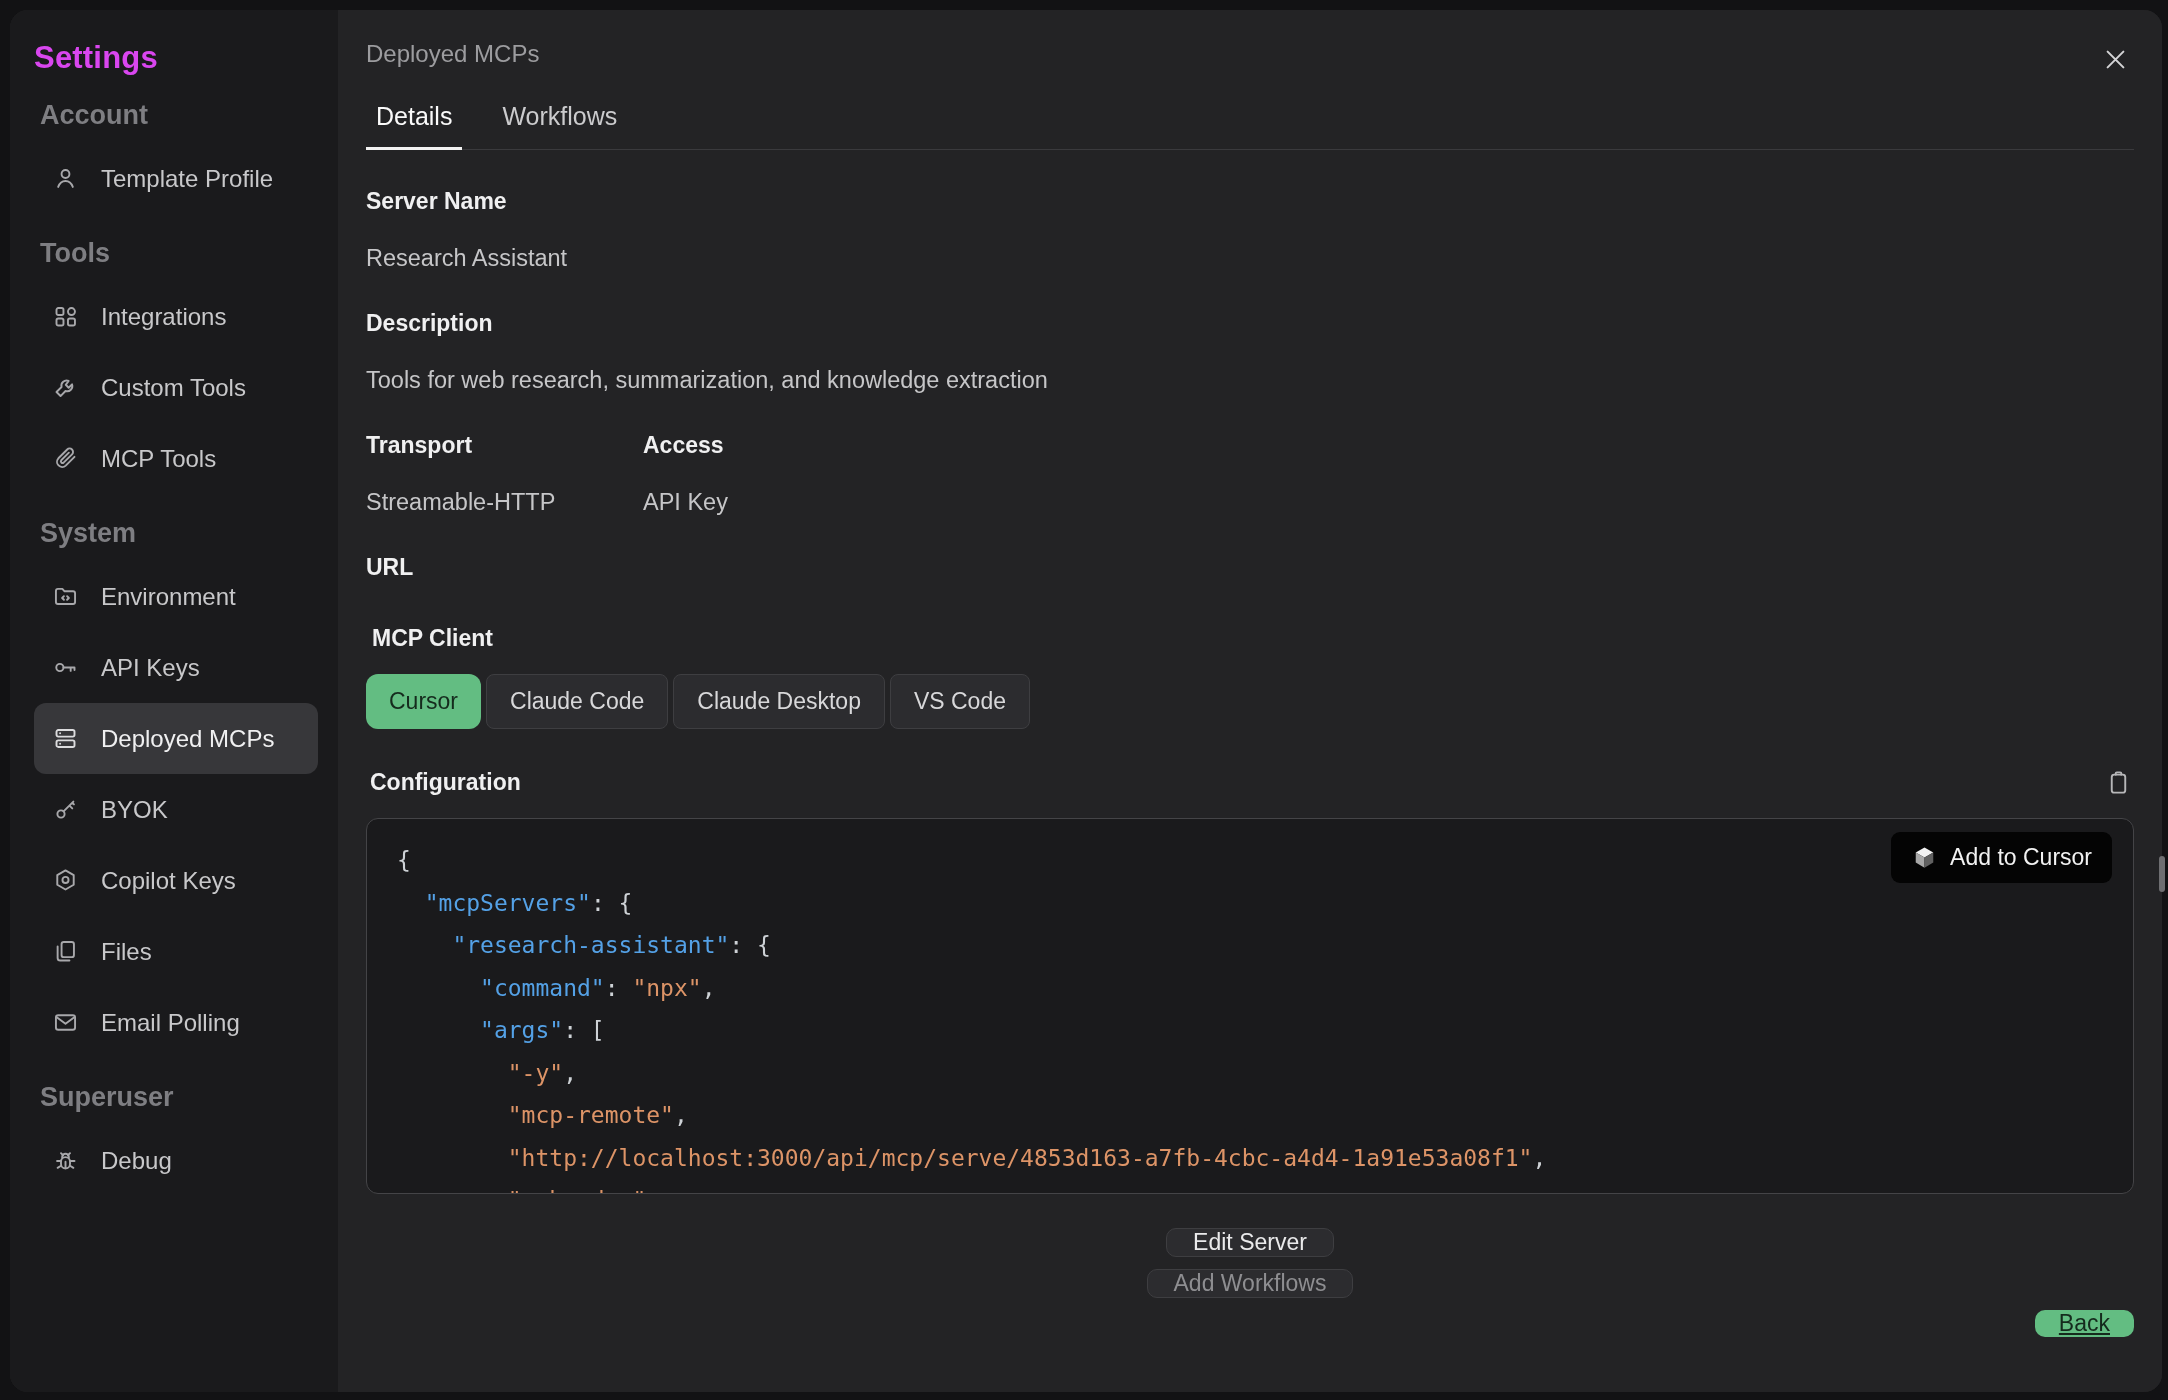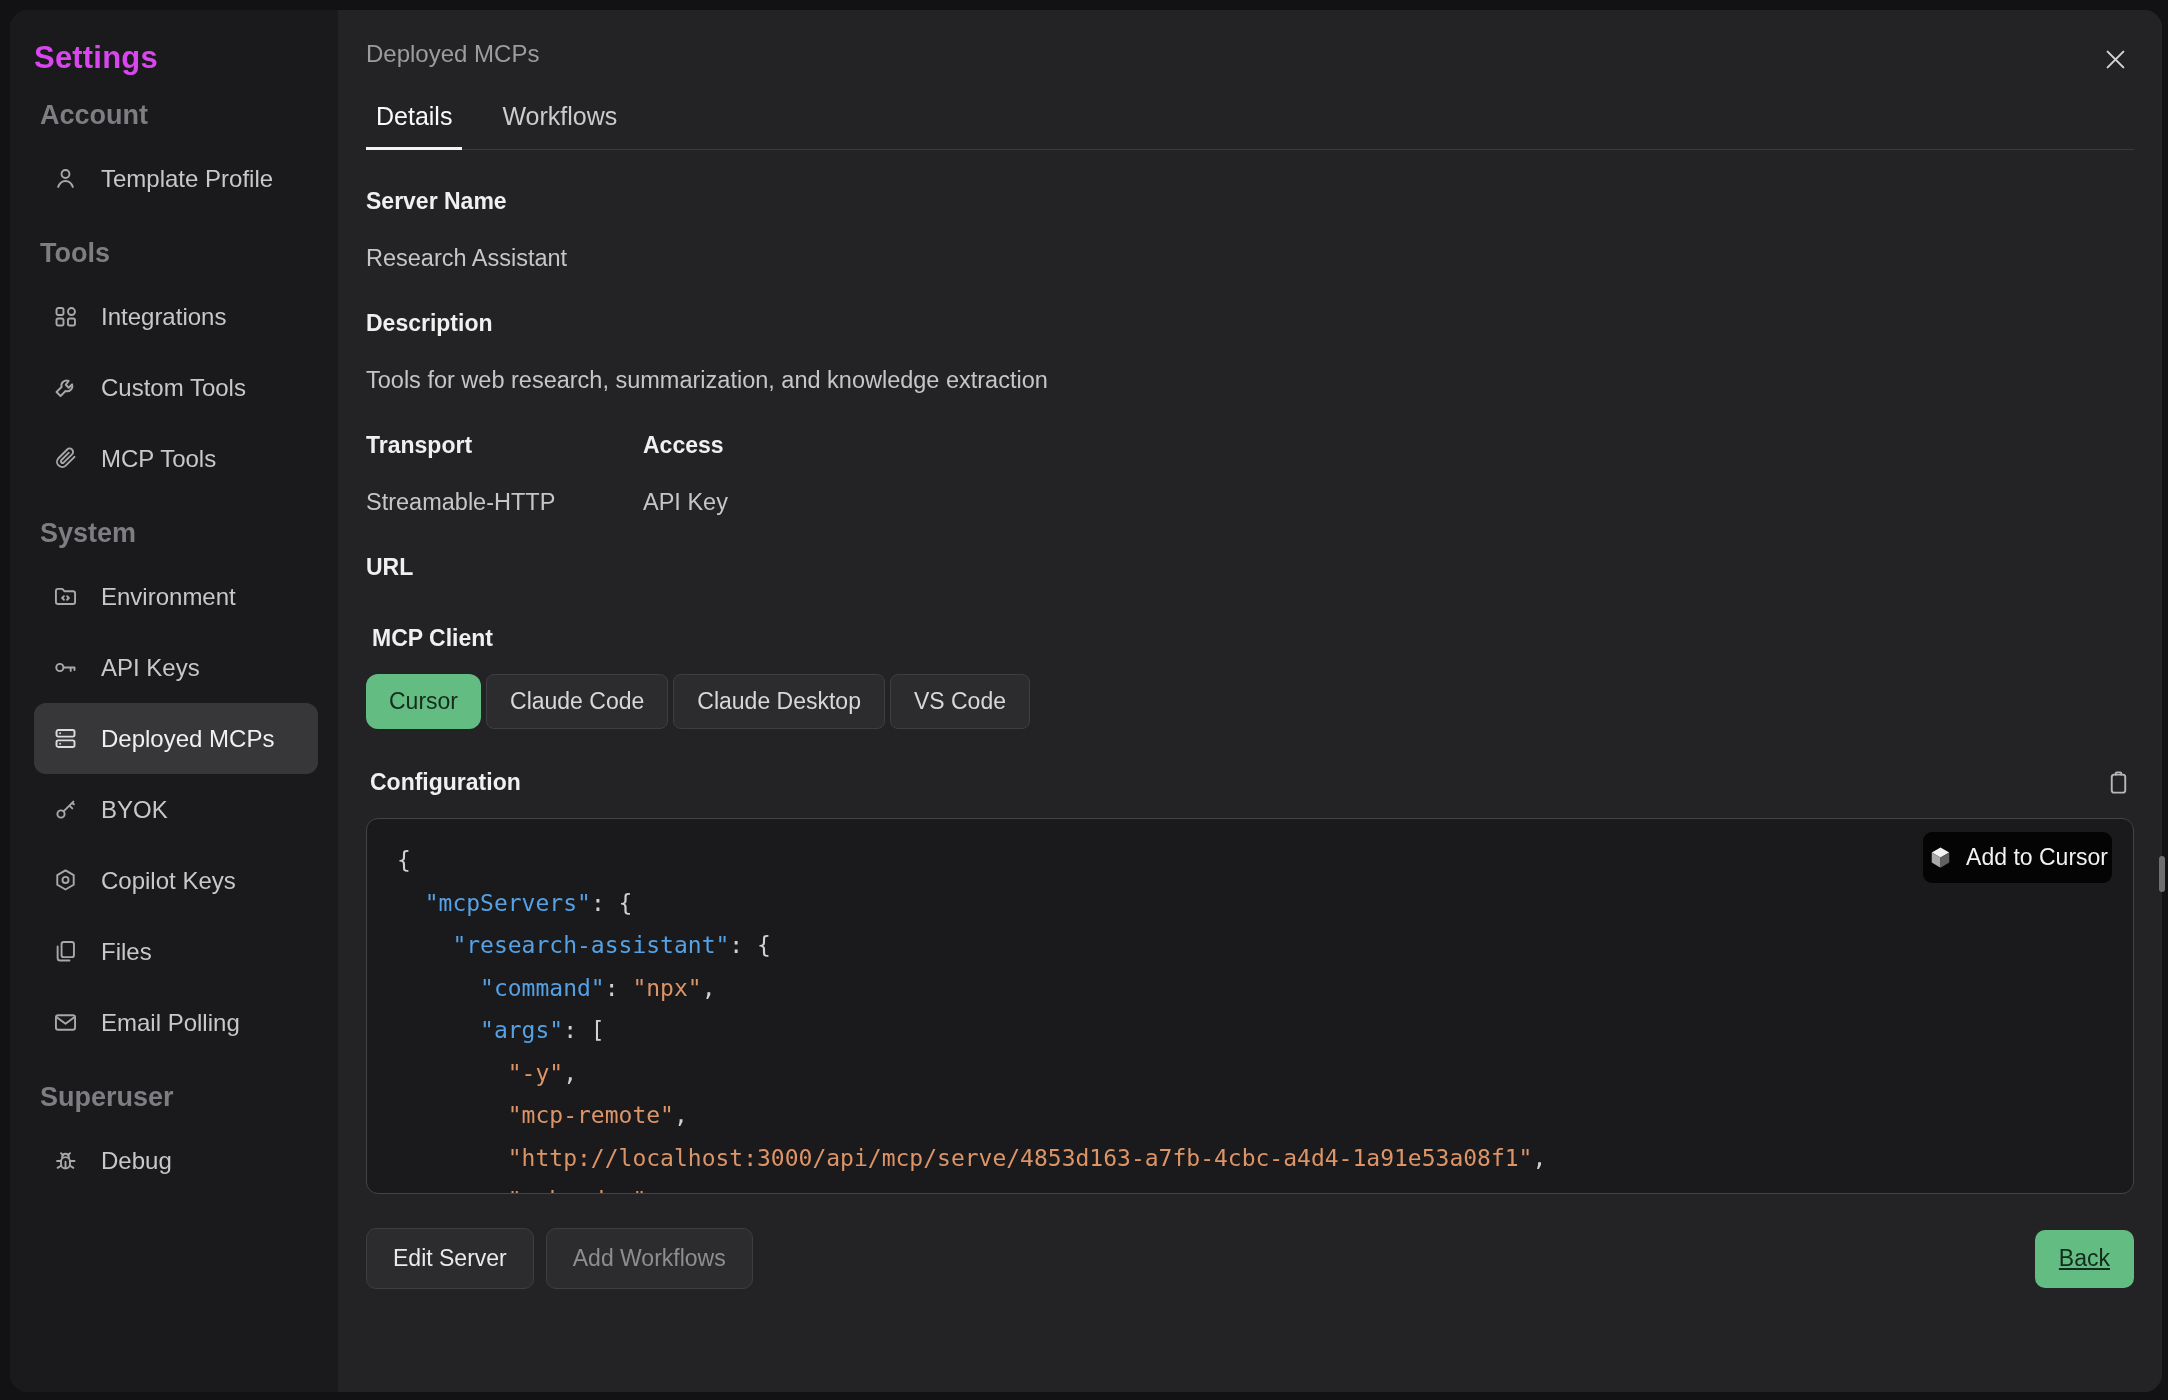--- a/index.html
+++ b/index.html
@@ -99,26 +99,26 @@
   }
   .code-line{
     font-family:"DejaVu Sans Mono","Liberation Mono",monospace;
     font-size:23px;line-height:42.5px;white-space:pre;color:var(--code-pun);
   }
   .code-line span[data-tokc="key"]{color:var(--code-key);}
   .code-line span[data-tokc="str"]{color:var(--code-str);}
   .code-line span[data-tokc="pun"]{color:var(--code-pun);}
   .add-cursor-btn{
     position:absolute;top:13px;right:21px;height:51px;
-    display:flex;align-items:center;gap:12px;padding:0 4px;
+    display:flex;align-items:center;gap:12px;padding:0 20px;
     background:#040404;border:none;border-radius:9px;color:#f2f2f2;
     font-size:23px;cursor:pointer;font-family:inherit;
   }
   .add-cursor-btn svg{width:27px;height:27px;}
-  .footer{display:flex;align-items:center;gap:12px;margin-top:34px;height:61px;}
+  .footer{display:flex;align-items:center;gap:12px;margin-top:34px;height:61px;flex-direction:column;}
   .btn{
     height:61px;padding:0 26px;border-radius:10px;font-size:23px;cursor:pointer;font-family:inherit;
     background:var(--pill-bg);border:1px solid var(--pill-border);color:#eaeaeb;
   }
   .btn.muted{color:#8e8e91;}
   .btn.back{
     margin-left:auto;background:var(--green);border:none;color:var(--green-text);
     height:58px;padding:0 24px;font-weight:500;text-decoration:underline;
   }
   .scroll-thumb{

